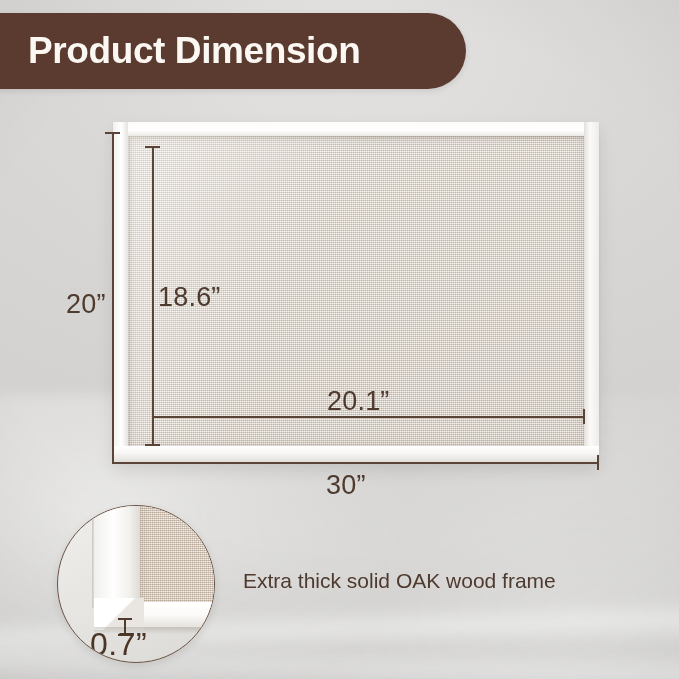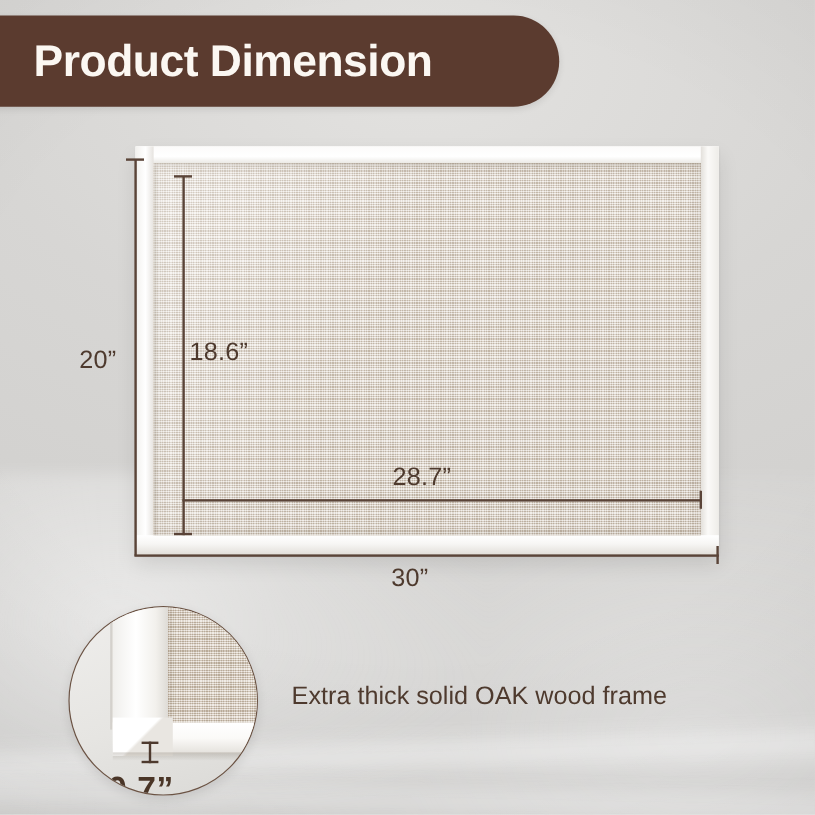--- a/index.html
+++ b/index.html
@@ -127,21 +127,21 @@
   .v-inner-cap-t { left: 145px; top: 146px; width: 15px; height: 1.6px; }
   .v-inner-cap-b { left: 145px; top: 444px; width: 15px; height: 1.6px; }
   .h-outer { left: 112px; top: 462px; width: 487px; height: 1.6px; }
   .h-outer-cap-r { left: 597px; top: 455px; width: 1.6px; height: 15px; }
   .h-inner { left: 152px; top: 416px; width: 432px; height: 1.6px; }
   .h-inner-cap-r { left: 583px; top: 409px; width: 1.6px; height: 15px; }
 
   .dim-label {
     position: absolute;
     color: #4e3a2e;
-    font-size: 21px;
+    font-size: 27px;
     font-weight: 400;
     letter-spacing: 0.2px;
     white-space: nowrap;
   }
   .lbl-20   { left: 66px;  top: 289px; }
   .lbl-186  { left: 158px; top: 282px; text-align: right; }
   .lbl-287  { left: 327px; top: 386px; }
   .lbl-30   { left: 326px; top: 470px; }
 
   
@@ -199,23 +199,23 @@
     position: absolute; left: 66px; top: 112px; width: 1.6px; height: 18px;
     background: #4e3a2e;
   }
   .dc-tick-bot {
     position: absolute; left: 60px; top: 128px; width: 14px; height: 1.6px;
     background: #4e3a2e;
   }
   .dc-label {
     position: absolute;
     left: 32px;
-    top: 136px;
-    font-size: 28px;
-    font-weight: 700;
+    top: 120px;
+    font-size: 32px;
+    font-weight: 400;
     color: #4a3527;
     letter-spacing: 0.5px;
   }
 
   
   .caption {
     position: absolute;
     left: 243px;
     top: 569px;
     font-size: 21px;
@@ -252,21 +252,21 @@
   <div class="mline v-inner"></div>
   <div class="mline v-inner-cap-t"></div>
   <div class="mline v-inner-cap-b"></div>
   <div class="mline h-outer"></div>
   <div class="mline h-outer-cap-r"></div>
   <div class="mline h-inner"></div>
   <div class="mline h-inner-cap-r"></div>
 
   <div class="dim-label lbl-20">20”</div>
   <div class="dim-label lbl-186">18.6”</div>
-  <div class="dim-label lbl-287">28.7”</div>
+  <div class="dim-label lbl-287">20.1”</div>
   <div class="dim-label lbl-30">30”</div>
 
   <div class="detail-circle">
     <div class="dc-linen"></div>
     <div class="dc-frame-v-edge"></div>
     <div class="dc-frame-v"></div>
     <div class="dc-frame-h"></div>
     <div class="dc-frame-miter"></div>
     <div class="dc-frame-shadow"></div>
     <div class="dc-tick-top"></div>

